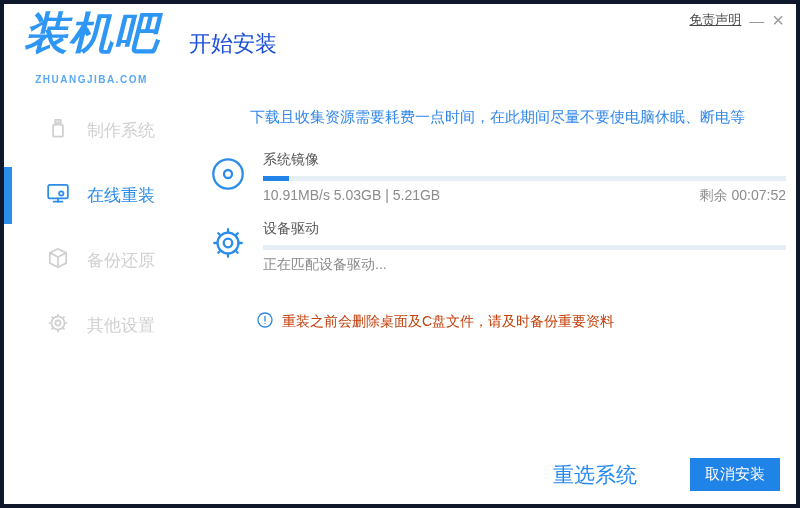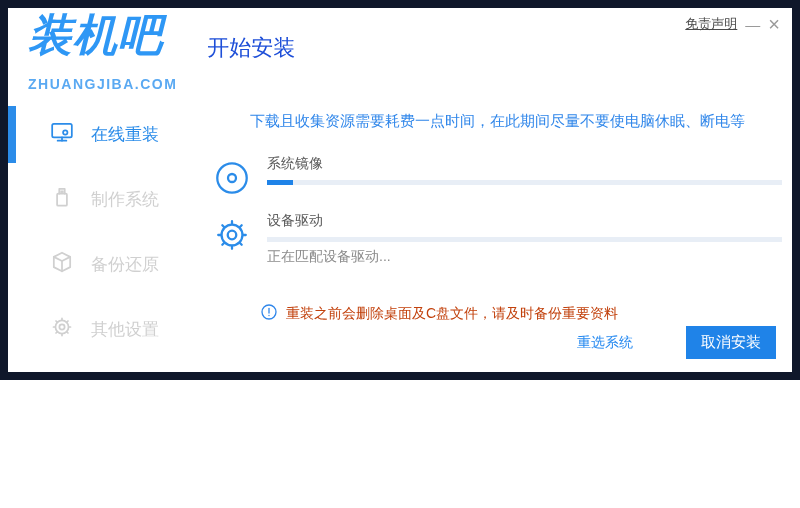--- a/index.html
+++ b/index.html
@@ -1,26 +1,26 @@
 <!DOCTYPE html>
 <html><head>
 <meta charset="utf-8">
 <style>
   * { box-sizing: border-box; }
   body { margin: 0; background: #fff; font-family: "Liberation Sans", sans-serif; }
   .window {
-    width: 800px; height: 380px; position: relative; overflow: hidden;
-    background: #fff; border: 8px solid #0f172a;
+    width: 800px; height: 508px; position: relative; overflow: hidden;
+    background: #fff; border: 4px solid #0f172a;
   }
 
   
   .header { height: 88px; display: flex; align-items: center; padding-left: 20px; position: relative; }
   .logo { display: flex; flex-direction: column; line-height: 1; cursor: default; }
   .logo-main { font-size: 44px; font-weight: bold; font-style: italic; color: #2e97f5; letter-spacing: 1px; }
-  .logo-sub { font-size: 14px; font-weight: bold; color: #5aa9f2; letter-spacing: 1.5px; text-align: center; margin-top: 20px; }
+  .logo-sub { font-size: 10px; font-weight: bold; color: #5aa9f2; letter-spacing: 1.5px; text-align: center; margin-top: 20px; }
   .page-title { margin-left: 30px; font-size: 22px; color: #1d4ed8; margin-top: -8px; }
   .win-controls { position: absolute; top: 6px; right: 12px; display: flex; align-items: center; gap: 8px; }
   .disclaimer { font-size: 13px; color: #4a4a4a; text-decoration: underline; cursor: pointer; }
   .btn-min { color: #9a9a9a; font-size: 15px; cursor: pointer; line-height: 1; }
   .btn-close { color: #9a9a9a; font-size: 20px; cursor: pointer; line-height: 1; }
 
   
   .body { display: flex; height: 416px; }
 
   
@@ -44,21 +44,21 @@
   .task-bar { height: 5px; background: #e8eef6; margin-top: 7px; overflow: hidden; }
   .task-fill { height: 100%; background: #1f83e8; width: 0; }
   .task-stats { display: flex; justify-content: space-between; margin-top: 6px; font-size: 14px; color: #8c8c8c; }
 
   .note { display: flex; align-items: center; gap: 9px; margin-top: 38px; margin-left: 48px;
           font-size: 14px; color: #c2410c; }
   .note svg { width: 16px; height: 16px; flex-shrink: 0; }
 
   
   .footer { position: absolute; right: 16px; bottom: 13px; display: flex; align-items: center; gap: 22px; }
-  .reselect { font-size: 14px; color: #2589f0; background: none; border: none; cursor: pointer; font-family: Liberation Sans, sans-serif; }
+  .reselect { font-size: 21px; color: #2589f0; background: none; border: none; cursor: pointer; font-family: Liberation Sans, sans-serif; }
   .cancel-btn { font-size: 15px; color: #fff; background: #1f83e8; border: none; width: 90px; height: 33px;
                 cursor: pointer; font-family: inherit; margin-left: 25px; }
 </style>
 </head>
 <body>
 
 <div class="window">
 
   <div class="header">
     <div class="logo">
@@ -69,36 +69,36 @@
     <div class="win-controls">
       <span class="disclaimer">免责声明</span>
       <span class="btn-min">—</span>
       <span class="btn-close">×</span>
     </div>
   </div>
 
   <div class="body">
 
     <div class="sidebar">
+      <div class="side-item">
+        <span><svg viewBox="0 0 22 22" fill="none" stroke="currentColor" stroke-width="1.6" stroke-linecap="round" stroke-linejoin="round">
+              <rect x="6.5" y="8" width="9" height="11" rx="1"></rect>
+              <path d="M8.5 8V3.5h5V8"></path>
+              <path d="M10.2 5.5v1.2M11.8 5.5v1.2"></path>
+            </svg></span>
+        <span>制作系统</span>
+      </div>
       <div class="side-item active">
         <span><svg viewBox="0 0 22 22" fill="none" stroke="currentColor" stroke-width="1.6" stroke-linecap="round" stroke-linejoin="round">
               <rect x="2" y="3.5" width="18" height="12.5" rx="1.5"></rect>
               <circle cx="14" cy="11.5" r="2"></circle>
               <path d="M11 16v3"></path>
               <path d="M7 19h8"></path>
             </svg></span>
         <span>在线重装</span>
-      </div>
-      <div class="side-item">
-        <span><svg viewBox="0 0 22 22" fill="none" stroke="currentColor" stroke-width="1.6" stroke-linecap="round" stroke-linejoin="round">
-              <rect x="6.5" y="8" width="9" height="11" rx="1"></rect>
-              <path d="M8.5 8V3.5h5V8"></path>
-              <path d="M10.2 5.5v1.2M11.8 5.5v1.2"></path>
-            </svg></span>
-        <span>制作系统</span>
       </div>
       <div class="side-item">
         <span><svg viewBox="0 0 22 22" fill="none" stroke="currentColor" stroke-width="1.6" stroke-linecap="round" stroke-linejoin="round">
               <path d="M11 2.5l7.5 3.8v9.4L11 19.5l-7.5-3.8V6.3z"></path>
               <path d="M3.5 6.3L11 10l7.5-3.7"></path>
               <path d="M11 10v9.5"></path>
             </svg></span>
         <span>备份还原</span>
       </div>
       <div class="side-item">
@@ -120,20 +120,24 @@
           <div class="task-icon">
             <svg viewBox="0 0 40 40" fill="none" stroke="currentColor" stroke-width="2.4">
                 <circle cx="20" cy="20" r="15.5"></circle>
                 <circle cx="20" cy="20" r="4.2"></circle>
               </svg>
           </div>
           <div class="task-body">
             <div class="task-title">系统镜像</div>
             <div class="task-bar">
               <div class="task-fill" style="width: 5%;"></div>
+            </div>
+            <div class="task-stats">
+              <span>10.91MB/s 5.03GB | 5.21GB</span>
+              <span>剩余 00:07:52</span>
             </div>
           </div>
         </div>
 
 
         <div class="task">
           <div class="task-icon">
             <svg viewBox="0 0 40 40" fill="none" stroke="currentColor" stroke-width="2.4" stroke-linecap="round">
                 <circle cx="20" cy="20" r="11"></circle>
                 <circle cx="20" cy="20" r="4.5"></circle>

